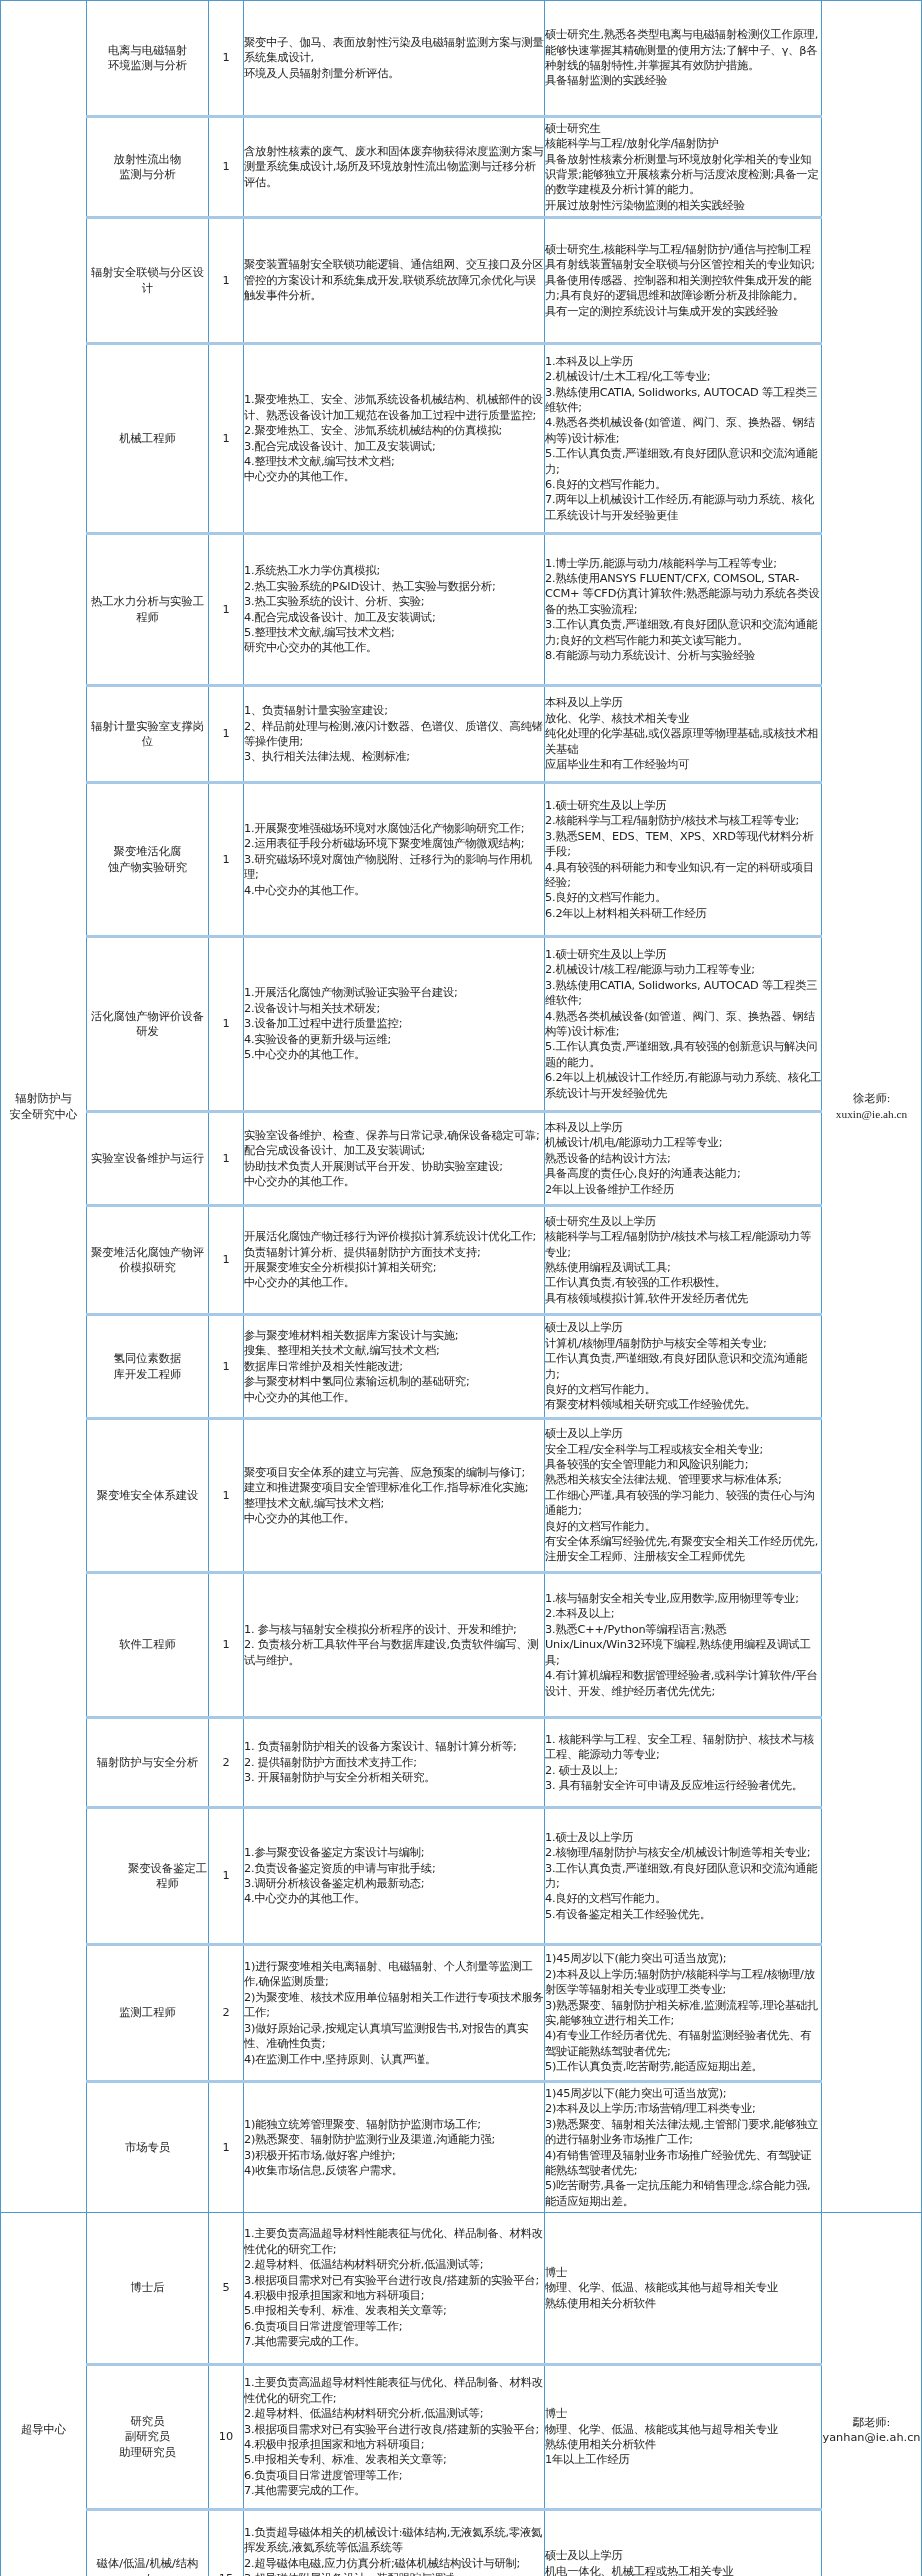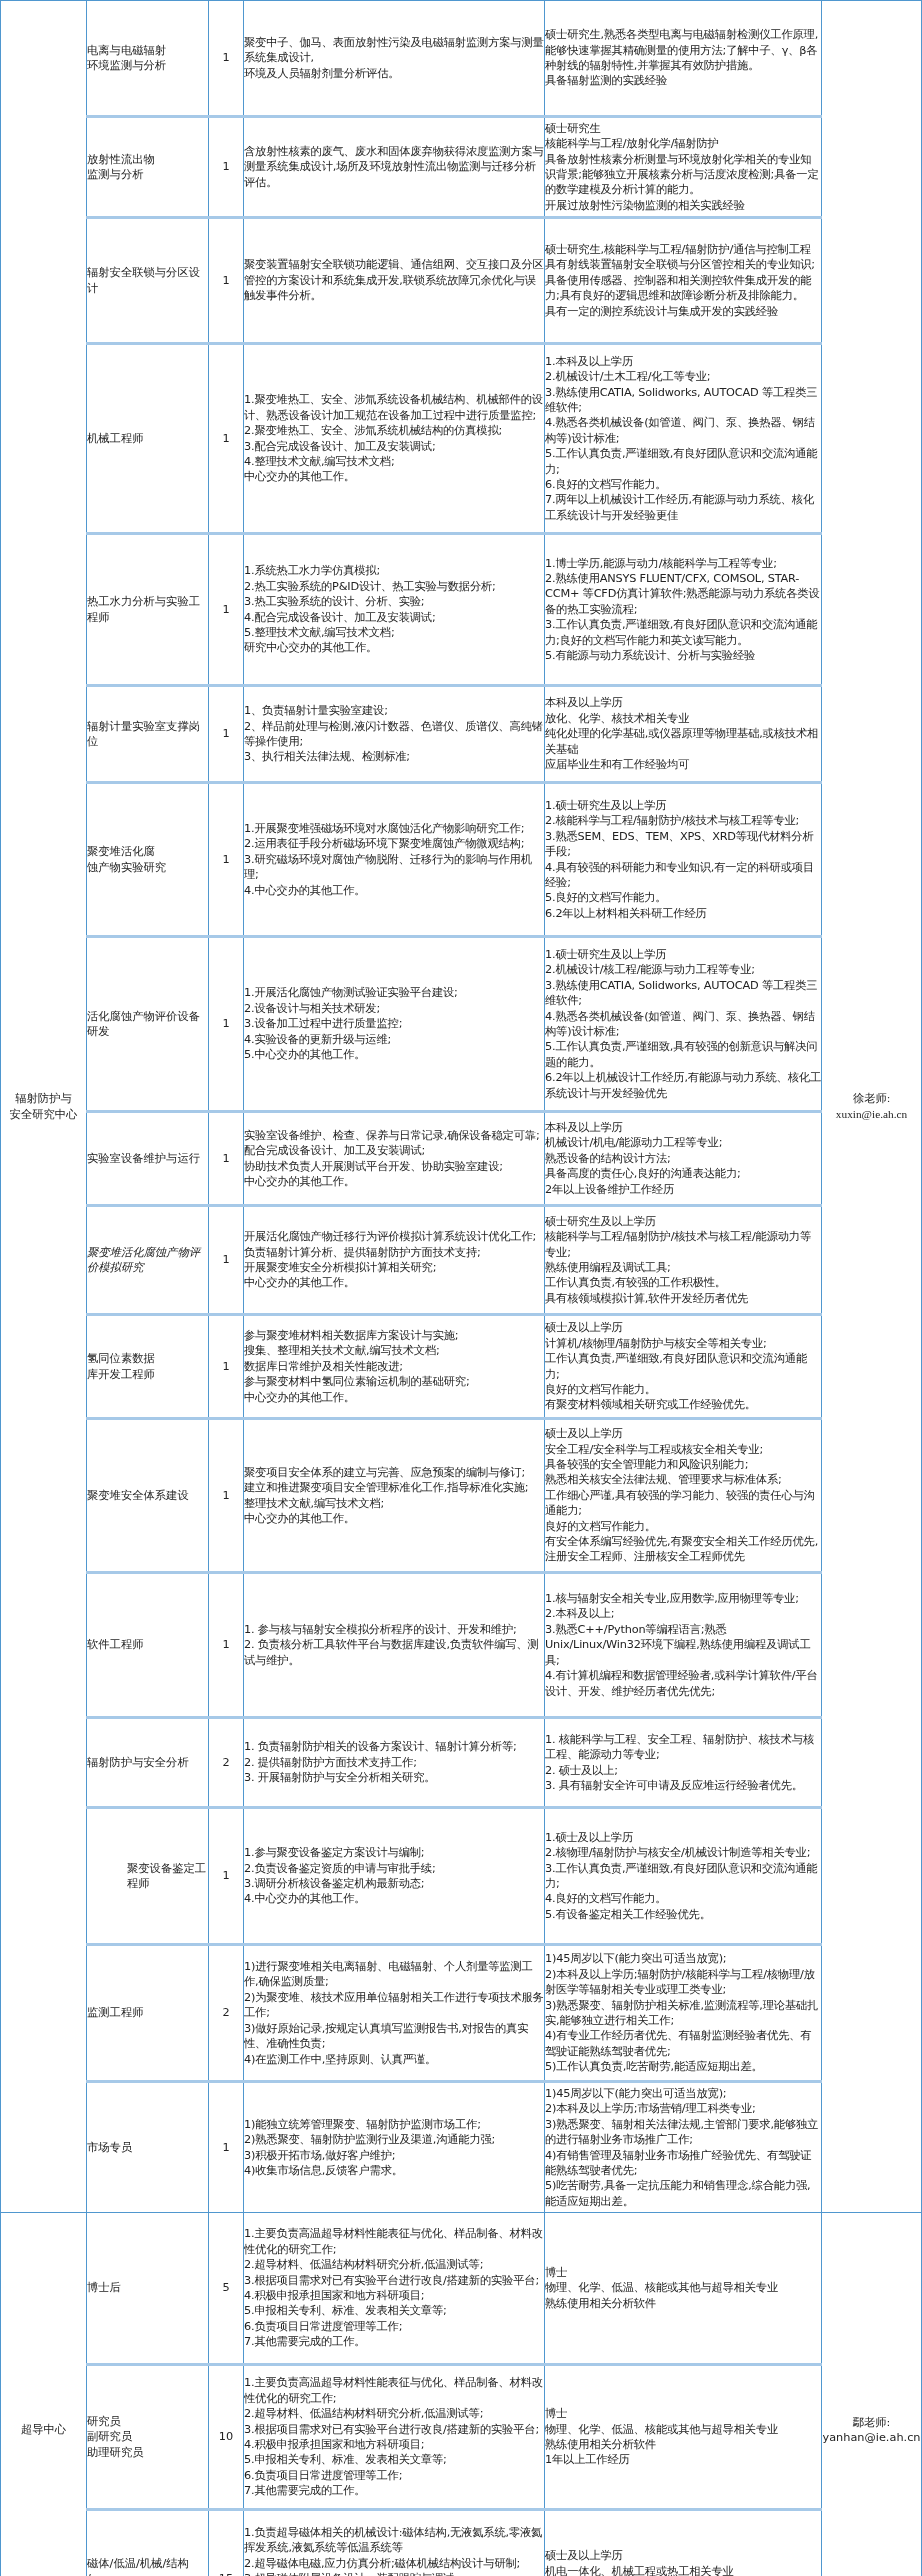--- a/index.html
+++ b/index.html
@@ -1,21 +1,21 @@
 <!DOCTYPE html>
 <html style="font-size:13.7px"><head>
 <meta charset="utf-8">
 <style>
   html, body { margin:0; padding:0; background:#ffffff; }
   body { width:922px; font-family:"DejaVu Sans","Liberation Sans",sans-serif; color:#222; }
   table.jobs { border-collapse:collapse; width:922px; table-layout:fixed; }
   table.jobs td { border:0.9px solid #4f97cf; vertical-align:middle; padding:0; font-size:11.3px; line-height:15.4px; }
   table.jobs tr.sep-thick > td.rowcell { border-top:3.4px solid #a6c9e8; }
   td.dept { text-align:center; padding:0 3.4px; font-size:12px; line-height:18px; }
-  td.pos { text-align:left; padding:0 3.4px; font-size:12px; line-height:18px; }
+  td.pos { text-align:center; padding:0 3.4px; font-size:12px; line-height:18px; }
   td.num { text-align:center; font-size:12px; }
   td.duty, td.req { padding:3.4px 1.7px 3.4px 2.6px; white-space:pre-line; text-align:left; letter-spacing:-0.2px; }
   td.contact { text-align:center; font-size:10.7px; line-height:16px; }
   .c1{width:86px}.c2{width:122px}.c3{width:35px}.c4{width:301px}.c5{width:277px}.c6{width:100px}
 </style>
 </head>
 <body>
 
 <table class="jobs">
   <colgroup>
@@ -79,21 +79,21 @@
         <td class="num rowcell">1</td>
         <td class="duty rowcell">1.系统热工水力学仿真模拟;
 2.热工实验系统的P&amp;ID设计、热工实验与数据分析;
 3.热工实验系统的设计、分析、实验;
 4.配合完成设备设计、加工及安装调试;
 5.整理技术文献,编写技术文档;
 研究中心交办的其他工作。</td>
         <td class="req rowcell">1.博士学历,能源与动力/核能科学与工程等专业;
 2.熟练使用ANSYS FLUENT/CFX, COMSOL, STAR-CCM+ 等CFD仿真计算软件;熟悉能源与动力系统各类设备的热工实验流程;
 3.工作认真负责,严谨细致,有良好团队意识和交流沟通能力;良好的文档写作能力和英文读写能力。
-5.有能源与动力系统设计、分析与实验经验</td>
+8.有能源与动力系统设计、分析与实验经验</td>
       </tr>
       <tr class="sep-thick" style="height: 97px;">
         <td class="pos rowcell" style="white-space: pre-line;">辐射计量实验室支撑岗位</td>
         <td class="num rowcell">1</td>
         <td class="duty rowcell">1、负责辐射计量实验室建设;
 2、样品前处理与检测,液闪计数器、色谱仪、质谱仪、高纯锗等操作使用;
 3、执行相关法律法规、检测标准;</td>
         <td class="req rowcell">本科及以上学历
 放化、化学、核技术相关专业
 纯化处理的化学基础,或仪器原理等物理基础,或核技术相关基础
@@ -136,21 +136,21 @@
 配合完成设备设计、加工及安装调试;
 协助技术负责人开展测试平台开发、协助实验室建设;
 中心交办的其他工作。</td>
         <td class="req rowcell">本科及以上学历
 机械设计/机电/能源动力工程等专业;
 熟悉设备的结构设计方法;
 具备高度的责任心,良好的沟通表达能力;
 2年以上设备维护工作经历</td>
       </tr>
       <tr class="sep-thick" style="height: 109px;">
-        <td class="pos rowcell" style="white-space: pre-line; font-style: italic;">聚变堆活化腐蚀产物评价模拟研究</td>
+        <td class="pos rowcell" style="white-space: pre-line;">聚变堆活化腐蚀产物评价模拟研究</td>
         <td class="num rowcell">1</td>
         <td class="duty rowcell">开展活化腐蚀产物迁移行为评价模拟计算系统设计优化工作;
 负责辐射计算分析、提供辐射防护方面技术支持;
 开展聚变堆安全分析模拟计算相关研究;
 中心交办的其他工作。</td>
         <td class="req rowcell">硕士研究生及以上学历
 核能科学与工程/辐射防护/核技术与核工程/能源动力等专业;
 熟练使用编程及调试工具;
 工作认真负责,有较强的工作积极性。
 具有核领域模拟计算,软件开发经历者优先</td>

